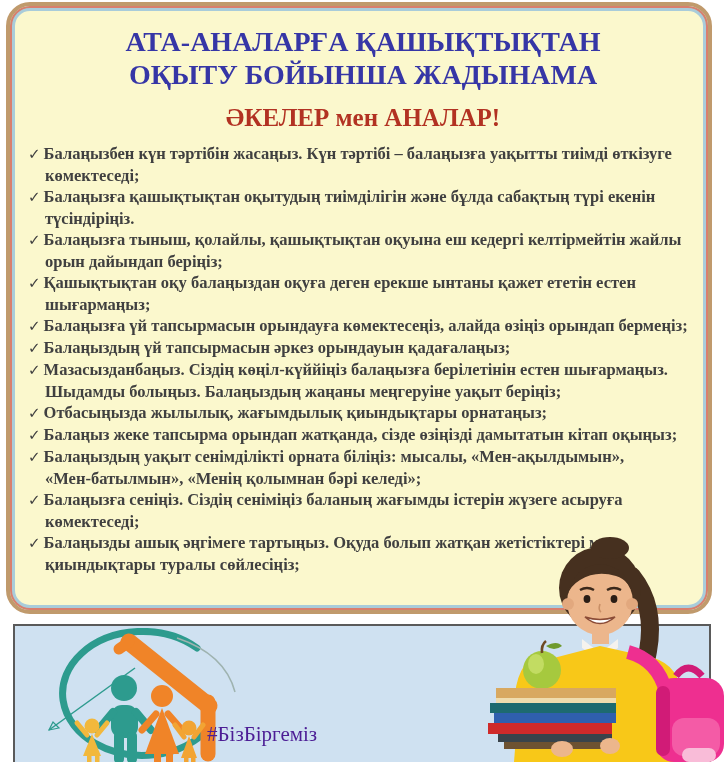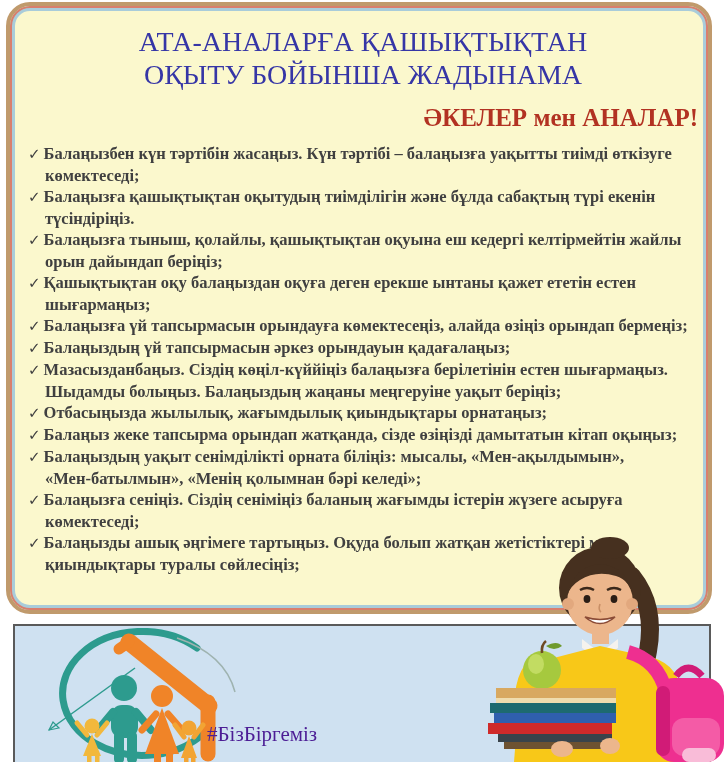--- a/index.html
+++ b/index.html
@@ -8,23 +8,23 @@
     overflow:hidden; font-family:"Liberation Serif", serif;
   }
   
   .memo-panel {
     position:absolute; left:6px; top:2px; width:706px; height:612px;
     box-sizing:border-box; background:#fbf8cd;
     border:4px solid #c09a6c; border-radius:24px;
     box-shadow: inset 0 0 0 2px #d97f6d, inset 0 0 0 5px #a9ccda;
     padding:20px 10px 0 18px;
   }
-  .title { text-align:center; color:#3636a6; font-weight:normal;
+  .title { text-align:center; color:#3636a6; font-weight:bold;
            font-size:28px; line-height:1.17; }
-  .subtitle { text-align:right; color:#b23222; font-weight:bold;
+  .subtitle { text-align:center; color:#b23222; font-weight:bold;
               font-size:25px; margin-top:12px; }
   .checklist {
     list-style:none; margin:11px 0 0 0; padding:0;
     color:#404040; font-weight:bold; font-size:16.5px; line-height:21px;
   }
   .checklist li { padding-left:17px; text-indent:-17px; }
   .check { padding-right:3px; font-family:"DejaVu Sans", sans-serif; font-size:15px; }
   .item-text { white-space:pre-line; }
 
   

